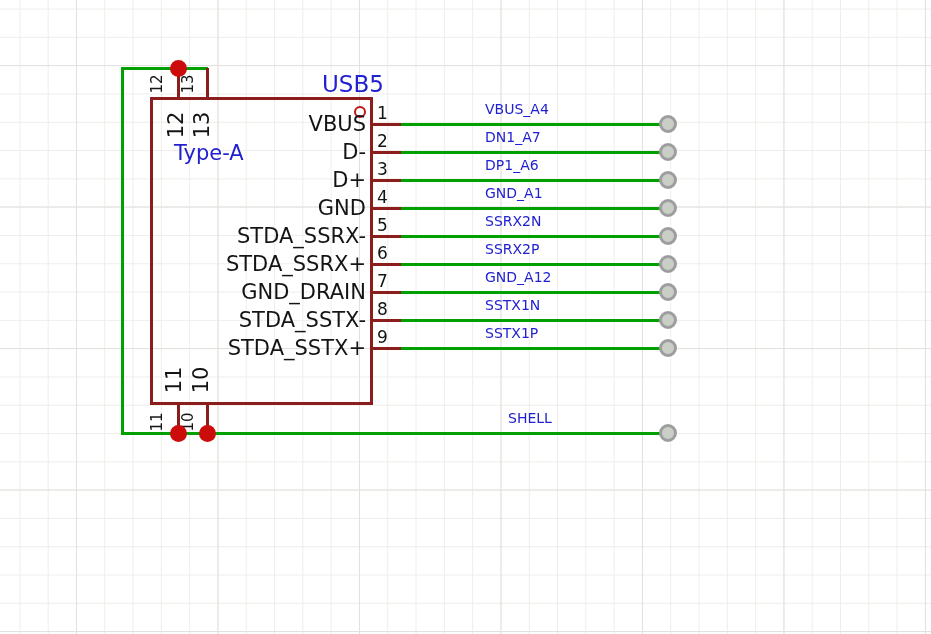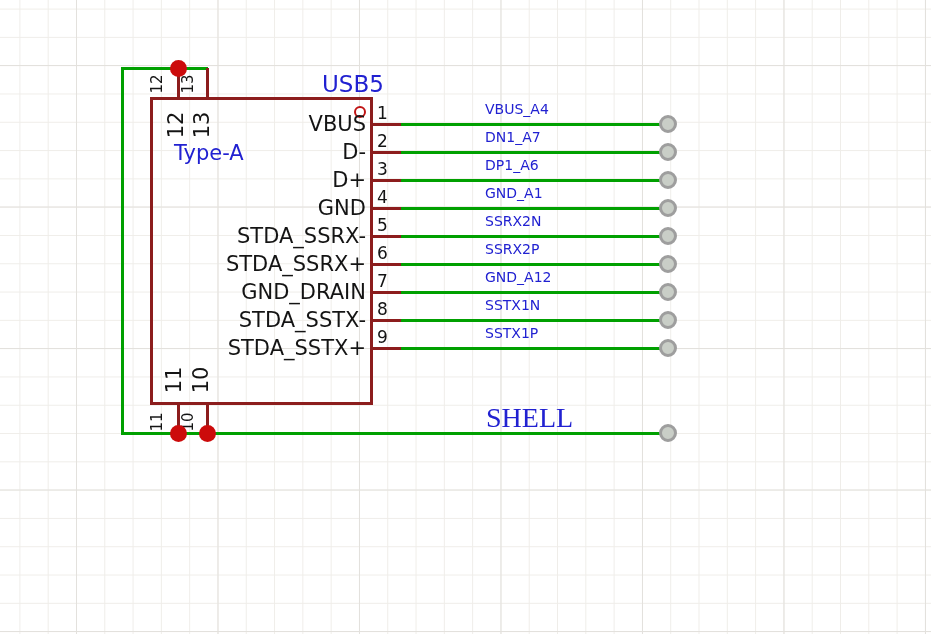--- a/index.html
+++ b/index.html
@@ -40,22 +40,22 @@
         font-size:14px;white-space:nowrap;z-index:6;}
   .vt{position:absolute;white-space:nowrap;z-index:6;
       transform:translate(-50%,-50%) rotate(-90deg);}
   .vt.big{font-size:21px;}
   .vt.small{font-size:15px;}
   .jdot{position:absolute;width:17px;height:17px;border-radius:50%;background:#cc0b0b;z-index:8;}
   .octerm{position:absolute;left:659px;top:423.5px;width:12px;height:12px;border:3.5px solid #9e9e9e;
          border-radius:50%;background:#c9cec7;box-sizing:content-box;z-index:7;}
   .nc-circle{position:absolute;left:354px;top:106px;width:8px;height:8px;border:2.5px solid #c01313;
              border-radius:50%;background:#fff;z-index:6;}
-  .shell-net{position:absolute;left:486px;top:407px;height:22px;line-height:22px;font-size:28px;
-             white-space:nowrap;z-index:6;font-family:Liberation Serif, serif;}
+  .shell-net{position:absolute;left:508px;top:407px;height:22px;line-height:22px;font-size:14px;
+             white-space:nowrap;z-index:6;}
   .watermark{position:absolute;right:6px;bottom:8px;font-size:17px;color:#c6c6c6;
              text-shadow:1px 1px 0 #ffffff;z-index:9;letter-spacing:0.5px;}
 </style>
 </head>
 <body>
 
 <div class="canvas">
 
   <div class="wire h" style="left:121px;top:66.5px;width:87px;"></div>
   <div class="wire v" style="left:120.5px;top:66.5px;height:368px;"></div>

